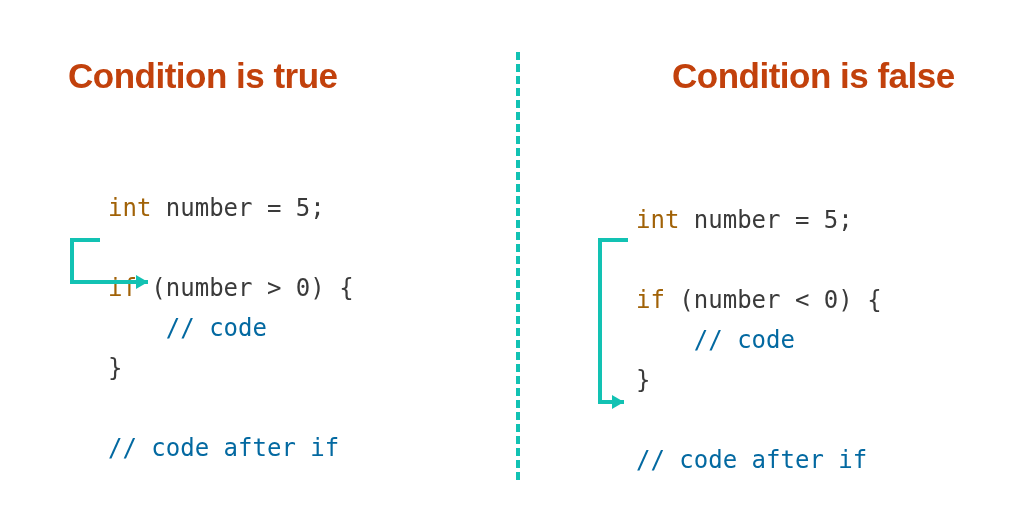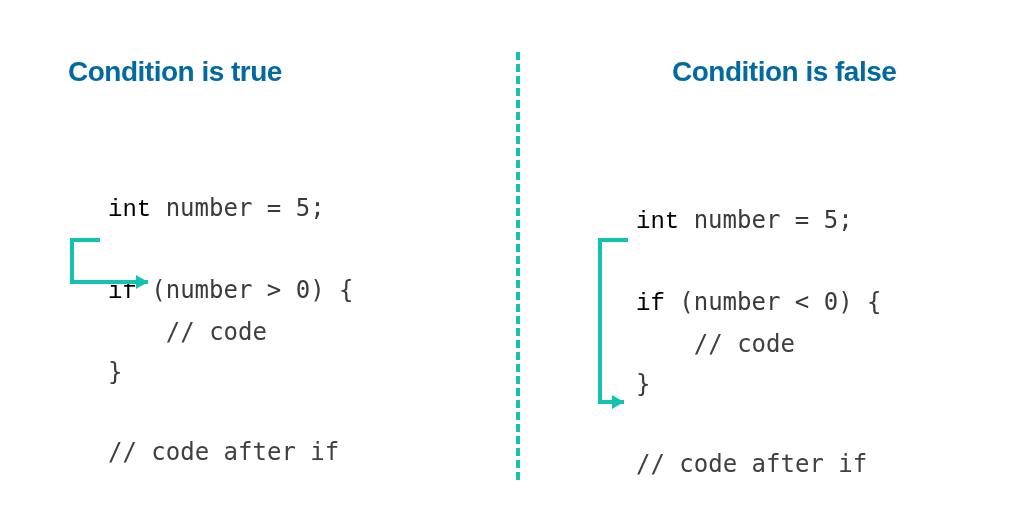--- a/index.html
+++ b/index.html
@@ -5,35 +5,35 @@
     * { box-sizing: border-box; margin: 0; padding: 0; }
     body {
       width: 1032px;
       height: 516px;
       position: relative;
       background: #fff;
       font-family: "Helvetica Neue", Arial, sans-serif;
     }
     .title {
       position: absolute;
-      font-size: 28px;
+      font-size: 35px;
       font-weight: 700;
-      color: #0369a1;
+      color: #c2410c;
       letter-spacing: -0.5px;
     }
     .code {
       position: absolute;
       font-family: "Menlo", "Consolas", "DejaVu Sans Mono", monospace;
       font-size: 24px;
       line-height: 40px;
       color: #3a3a3a;
       white-space: pre;
     }
-    .kw { color: #000000; font-family: Liberation Mono, monospace; } 
-    .cm { color: #404040; } 
+    .kw { color: #a16207; } 
+    .cm { color: #0369a1; } 
     .divider {
       position: absolute;
       left: 516px;
       top: 52px;
       width: 0;
       height: 428px;
       border-left: 4px dashed #12c2b3;
     }
     svg.arrow {
       position: absolute;

